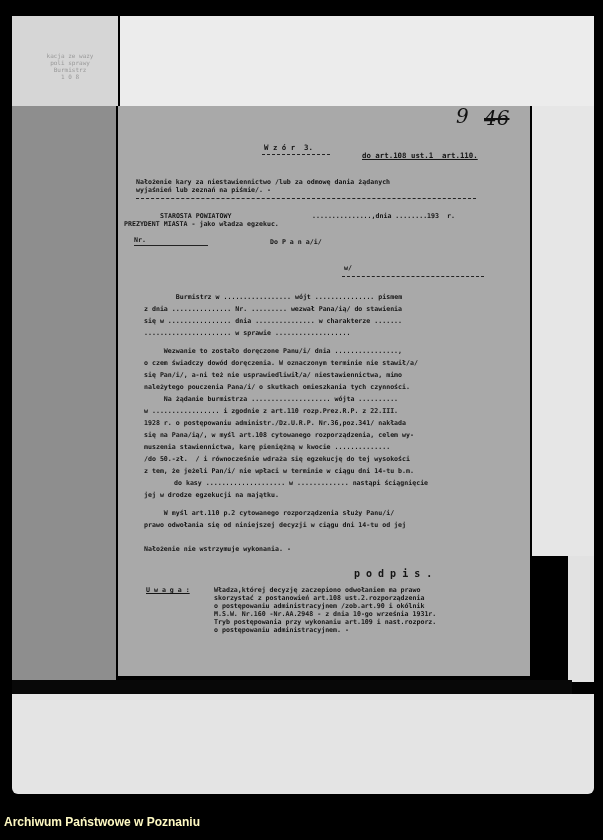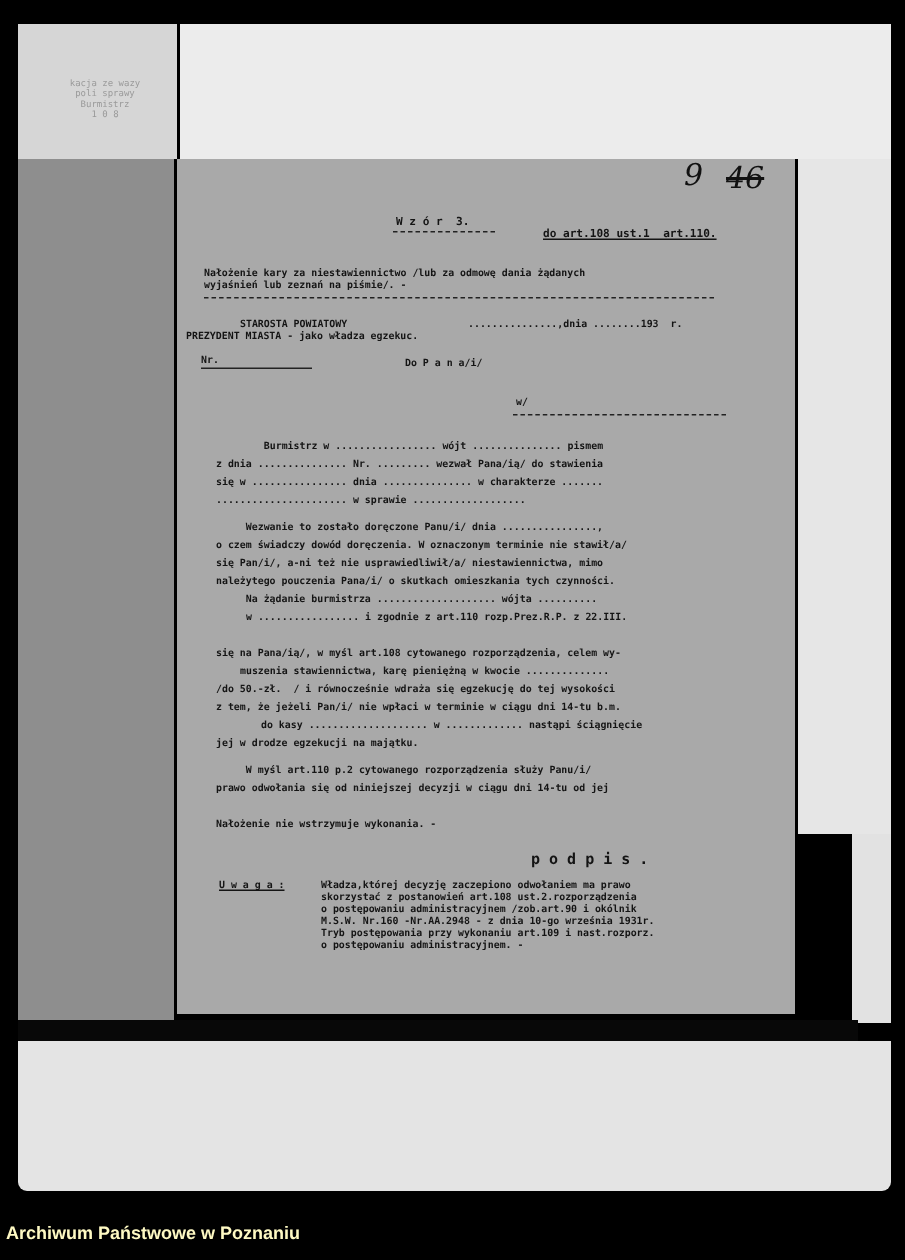--- a/index.html
+++ b/index.html
@@ -65,23 +65,24 @@
   <span class="line" style="left:26px;top:199px;">z dnia ............... Nr. ......... wezwał Pana/ią/ do stawienia</span>
   <span class="line" style="left:26px;top:211px;">się w ................ dnia ............... w charakterze .......</span>
   <span class="line" style="left:26px;top:223px;">...................... w sprawie ...................</span>
 
   <span class="line" style="left:26px;top:241px;">     Wezwanie to zostało doręczone Panu/i/ dnia ................,</span>
   <span class="line" style="left:26px;top:253px;">o czem świadczy dowód doręczenia. W oznaczonym terminie nie stawił/a/</span>
   <span class="line" style="left:26px;top:265px;">się Pan/i/, a-ni też nie usprawiedliwił/a/ niestawiennictwa, mimo</span>
   <span class="line" style="left:26px;top:277px;">należytego pouczenia Pana/i/ o skutkach omieszkania tych czynności.</span>
 
   <span class="line" style="left:26px;top:289px;">     Na żądanie burmistrza .................... wójta ..........</span>
-  <span class="line" style="left:26px;top:301px;margin-left:20px;">w ................. i zgodnie z art.110 rozp.Prez.R.P. z 22.III.</span>
+  <span class="line" style="left:26px;top:301px;">w ................. i zgodnie z art.110 rozp.Prez.R.P. z 22.III.</span>
+  <span class="line" style="left:26px;top:313px;">1928 r. o postępowaniu administr./Dz.U.R.P. Nr.36,poz.341/ nakłada</span>
   <span class="line" style="left:26px;top:325px;">się na Pana/ią/, w myśl art.108 cytowanego rozporządzenia, celem wy-</span>
-  <span class="line" style="left:42px;top:337px;">muszenia stawiennictwa, karę pieniężną w kwocie ..............</span>
+  <span class="line" style="left:26px;top:337px;">muszenia stawiennictwa, karę pieniężną w kwocie ..............</span>
   <span class="line" style="left:26px;top:349px;">/do 50.-zł.  / i równocześnie wdraża się egzekucję do tej wysokości</span>
   <span class="line" style="left:26px;top:361px;">z tem, że jeżeli Pan/i/ nie wpłaci w terminie w ciągu dni 14-tu b.m.</span>
   <span class="line" style="left:26px;top:373px;margin-left:30px;">do kasy .................... w ............. nastąpi ściągnięcie</span>
   <span class="line" style="left:26px;top:385px;">jej w drodze egzekucji na majątku.</span>
 
   <span class="line" style="left:26px;top:403px;">     W myśl art.110 p.2 cytowanego rozporządzenia służy Panu/i/</span>
   <span class="line" style="left:26px;top:415px;">prawo odwołania się od niniejszej decyzji w ciągu dni 14-tu od jej</span>
   <span class="line" style="left:26px;top:439px;">Nałożenie nie wstrzymuje wykonania. -</span>
 
   <span class="line" style="left:236px;top:464px;font-size:10px;">p o d p i s .</span>

